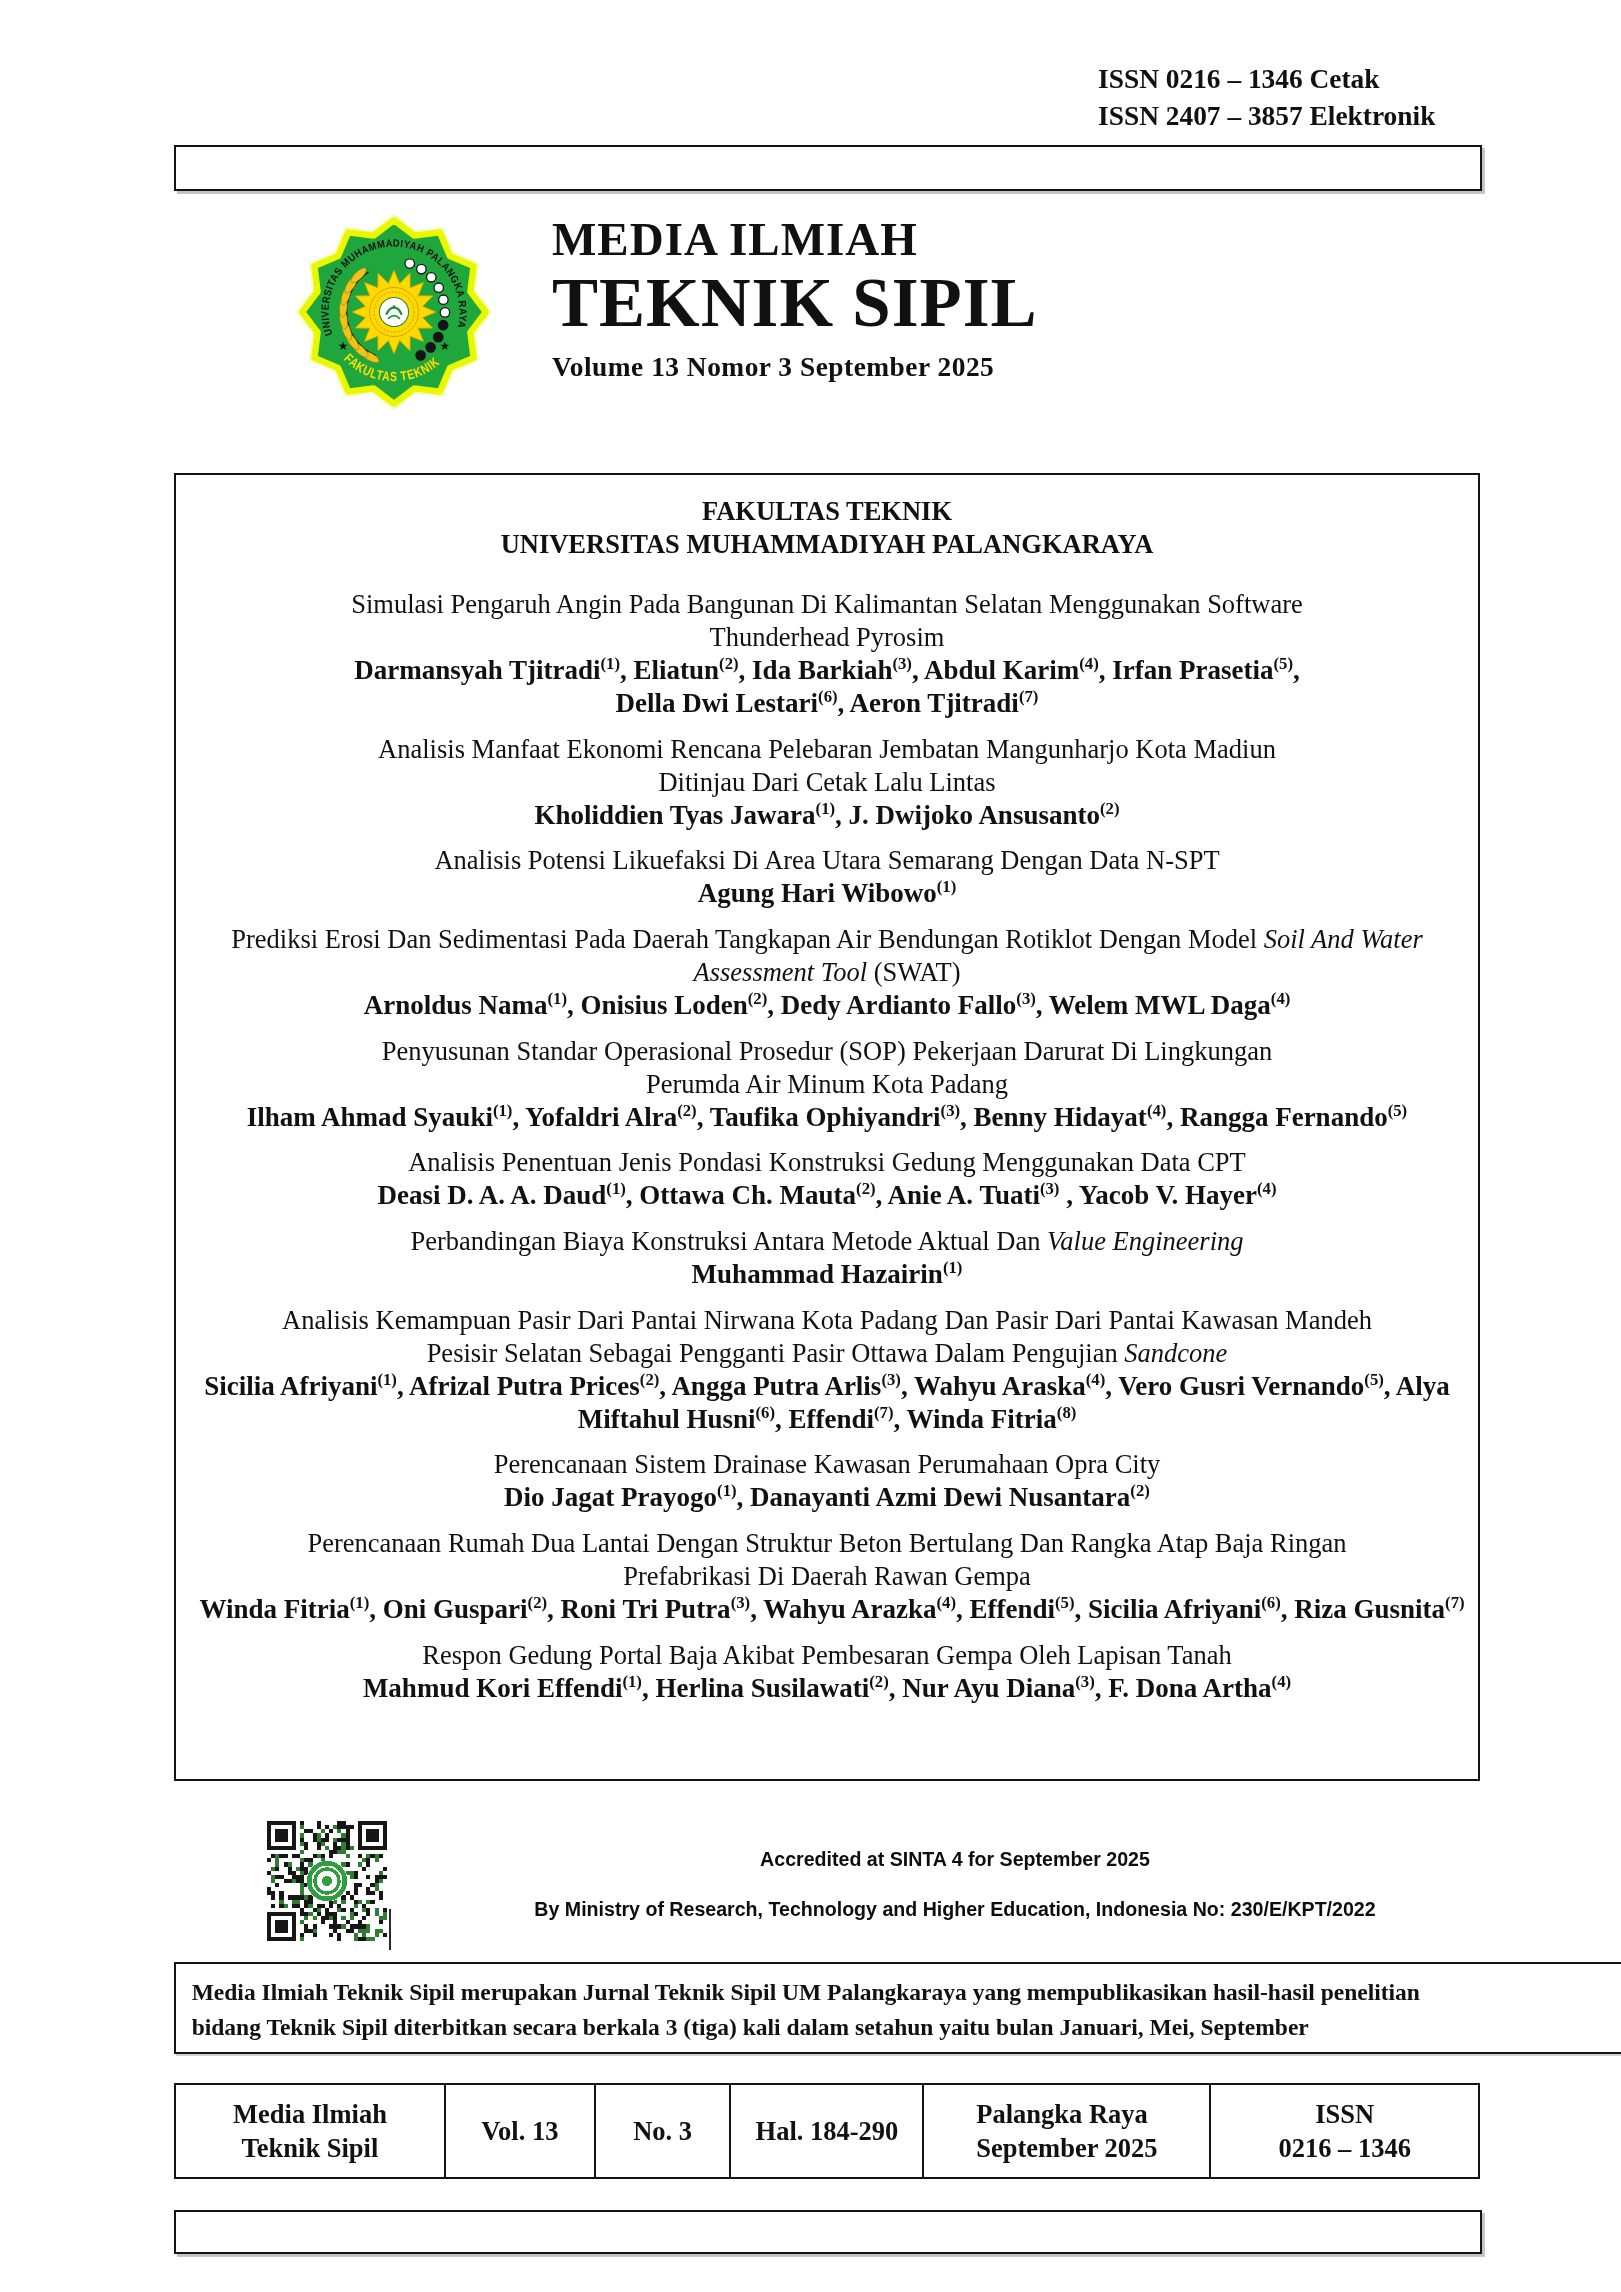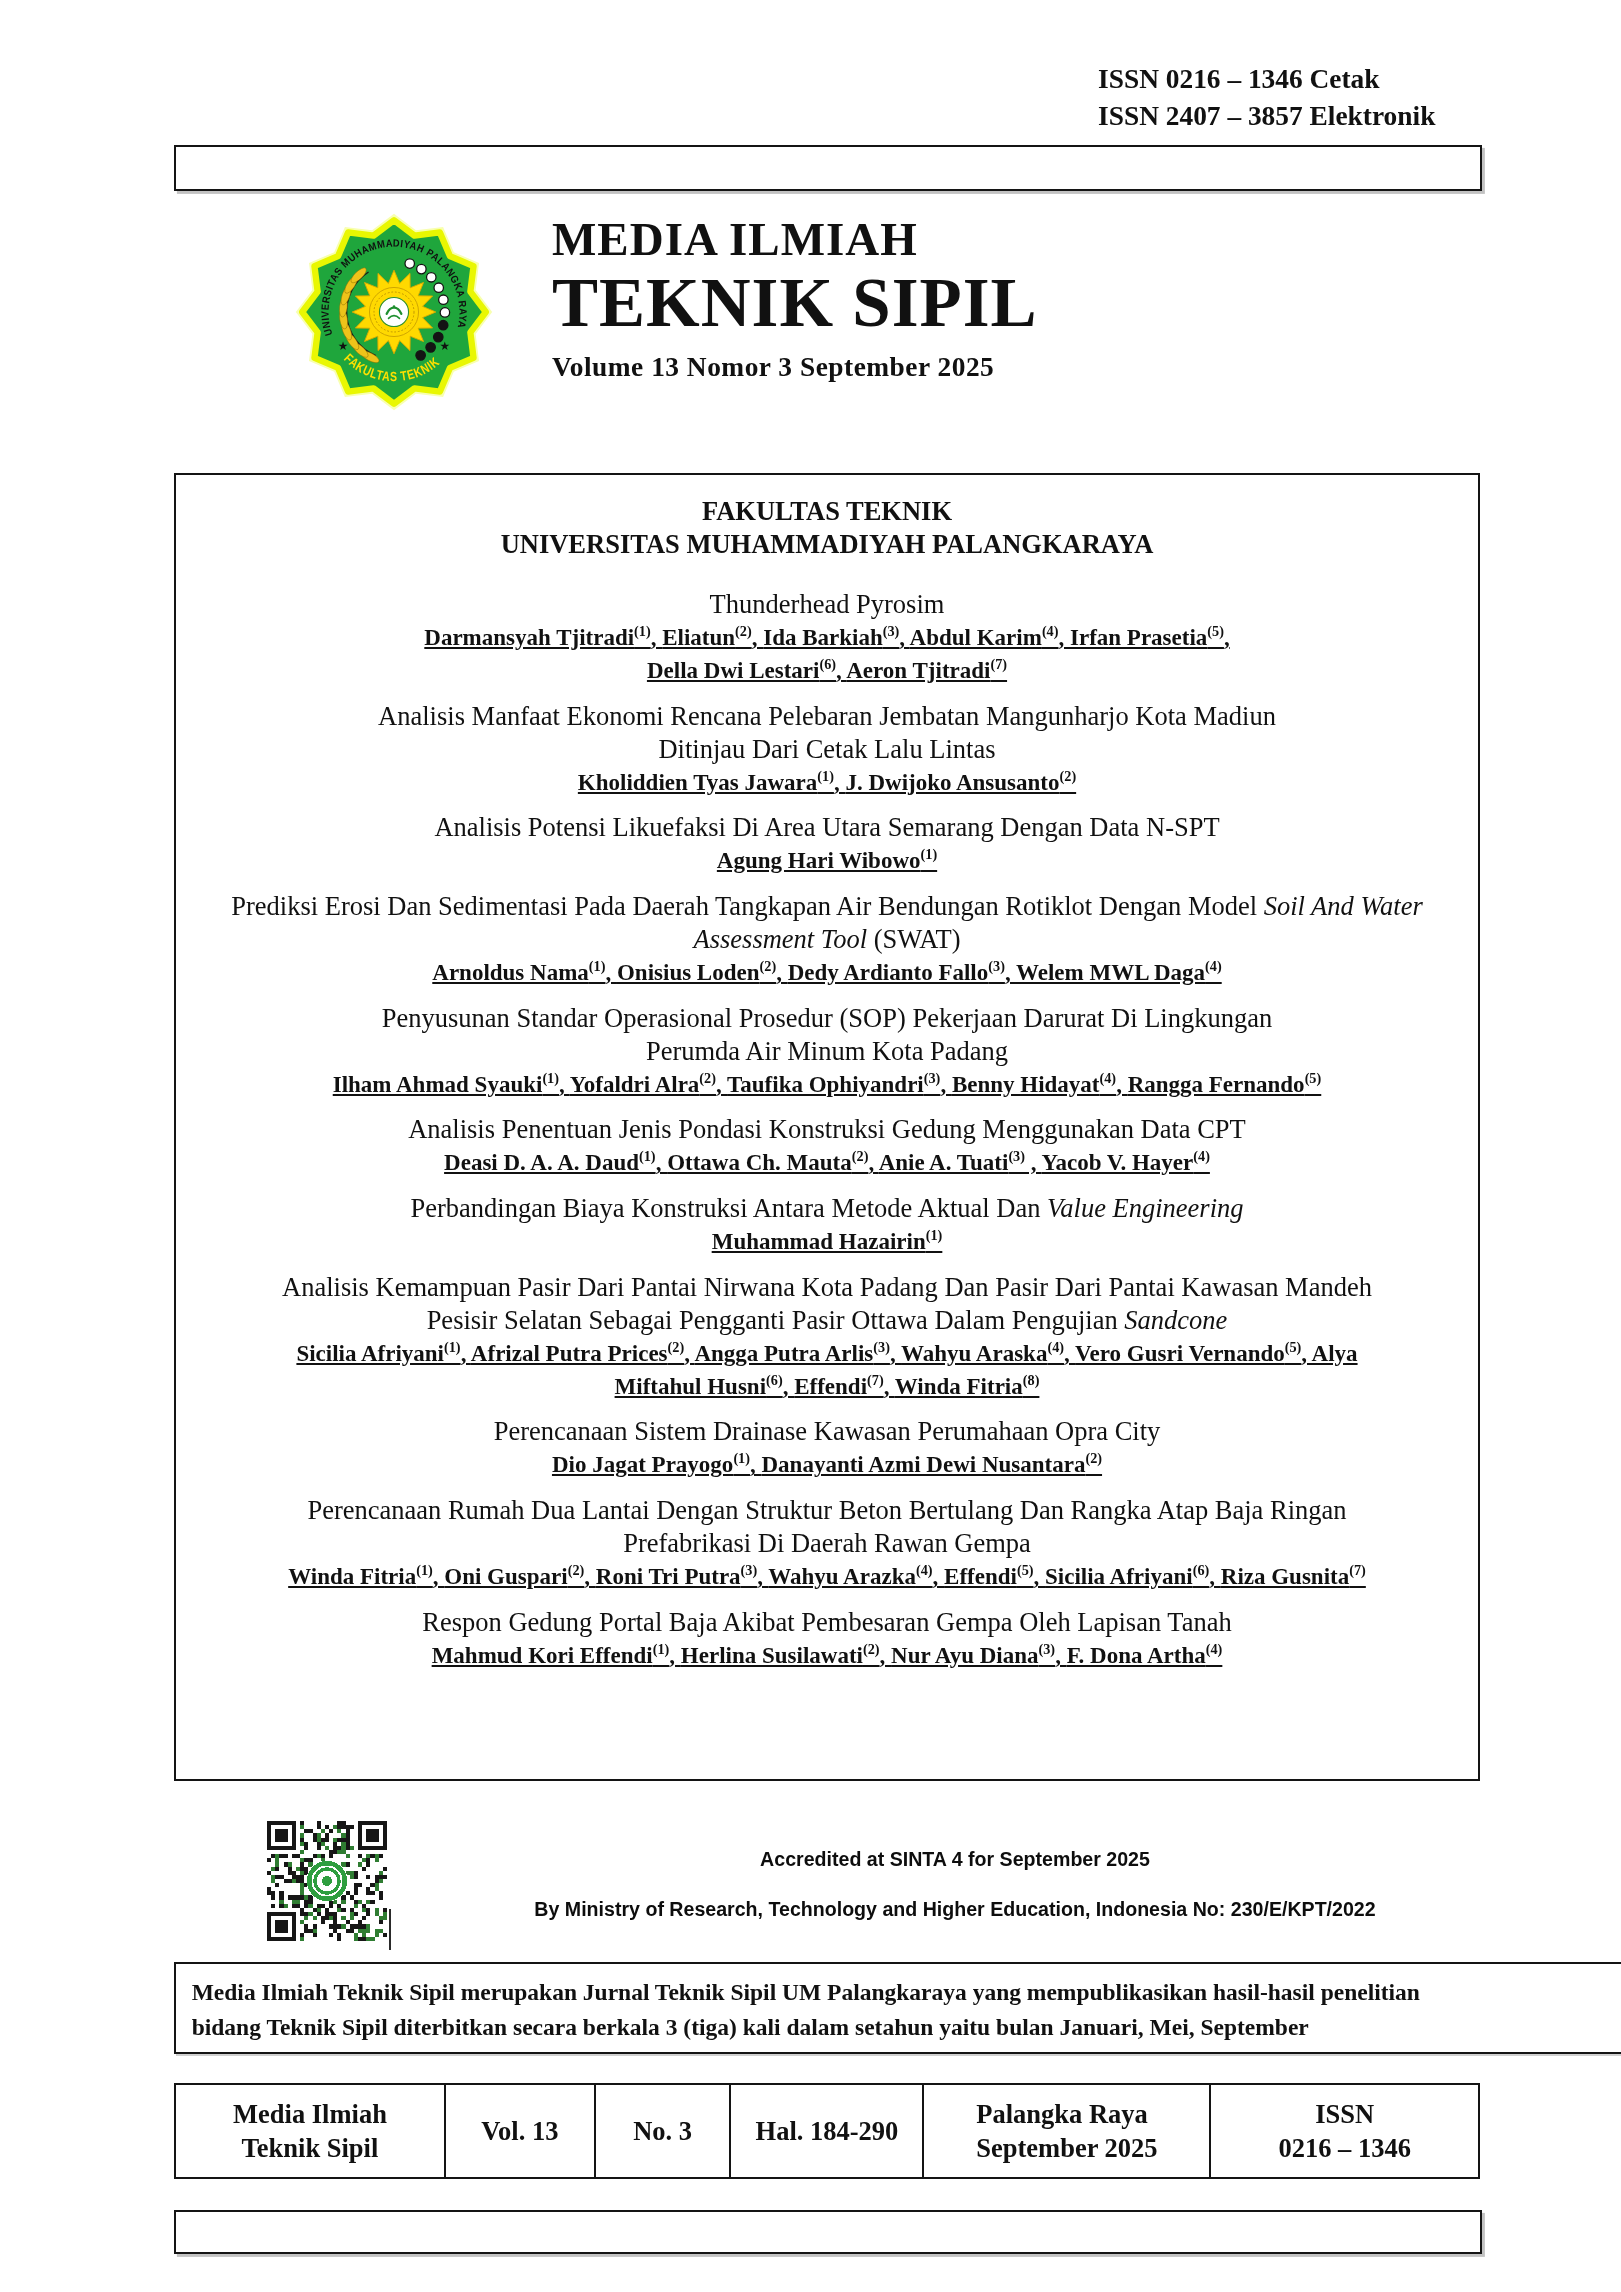--- a/index.html
+++ b/index.html
@@ -24,21 +24,21 @@
   .m2{font-size:69px;font-weight:bold;line-height:1.1;letter-spacing:1px;}
   .m3{font-size:27.4px;font-weight:bold;margin-top:9.8px;letter-spacing:0.5px;}
 
   
   .toc-box{position:absolute;left:174px;top:473px;width:1306px;height:1308px;
            border:2.9px solid #141414;box-sizing:border-box;padding:19.6px 23.5px;text-align:center;}
   .toc-header{font-weight:bold;font-size:26.5px;line-height:33px;margin:0 0 27.4px 0;}
   .article{margin:0 0 12.7px 0;}
   .article:last-child{margin-bottom:11px;}
   .t-line{font-size:26.5px;line-height:33px;white-space:nowrap;}
-  .a-line{font-size:23px;line-height:33px;font-weight:bold;white-space:nowrap;text-decoration:underline;}
+  .a-line{font-size:27px;line-height:33px;font-weight:bold;white-space:nowrap;}
   .a-line sup,.t-line sup{font-size:0.62em;line-height:0;}
 
   
   .qr{position:absolute;left:267px;top:1821px;width:120px;height:120px;}
   .caret{position:absolute;left:389px;top:1909px;width:2px;height:41px;background:#2a2a2a;}
   .accred{position:absolute;left:323px;top:1835px;width:1264px;text-align:center;
           font-family:"Liberation Sans","DejaVu Sans",sans-serif;font-weight:bold;font-size:19.6px;color:#0d0d0d;margin-top:13px;}
   .accred .l2{margin-top:26.5px;}
 
   
@@ -120,20 +120,21 @@
     <div class="m3">Volume 13 Nomor 3 September 2025</div>
   </div>
 
   <div class="toc-box">
     <p class="toc-header">
       <span>FAKULTAS TEKNIK</span><br>
       <span>UNIVERSITAS MUHAMMADIYAH PALANGKARAYA</span>
     </p>
     <div id="article-list">
         <div class="article">
+          <div class="t-line"><span>Simulasi Pengaruh Angin Pada Bangunan Di Kalimantan Selatan Menggunakan Software</span></div>
           <div class="t-line"><span>Thunderhead Pyrosim</span></div>
           <div class="a-line"><span>Darmansyah Tjitradi</span><sup>(1)</sup>, <span>Eliatun</span><sup>(2)</sup>, <span>Ida Barkiah</span><sup>(3)</sup>, <span>Abdul Karim</span><sup>(4)</sup>, <span>Irfan Prasetia</span><sup>(5)</sup>,</div>
           <div class="a-line"><span>Della Dwi Lestari</span><sup>(6)</sup>, <span>Aeron Tjitradi</span><sup>(7)</sup></div>
         </div>
         <div class="article">
           <div class="t-line"><span>Analisis Manfaat Ekonomi Rencana Pelebaran Jembatan Mangunharjo Kota Madiun</span></div>
           <div class="t-line"><span>Ditinjau Dari Cetak Lalu Lintas</span></div>
           <div class="a-line"><span>Kholiddien Tyas Jawara</span><sup>(1)</sup>, <span>J. Dwijoko Ansusanto</span><sup>(2)</sup></div>
         </div>
         <div class="article">

